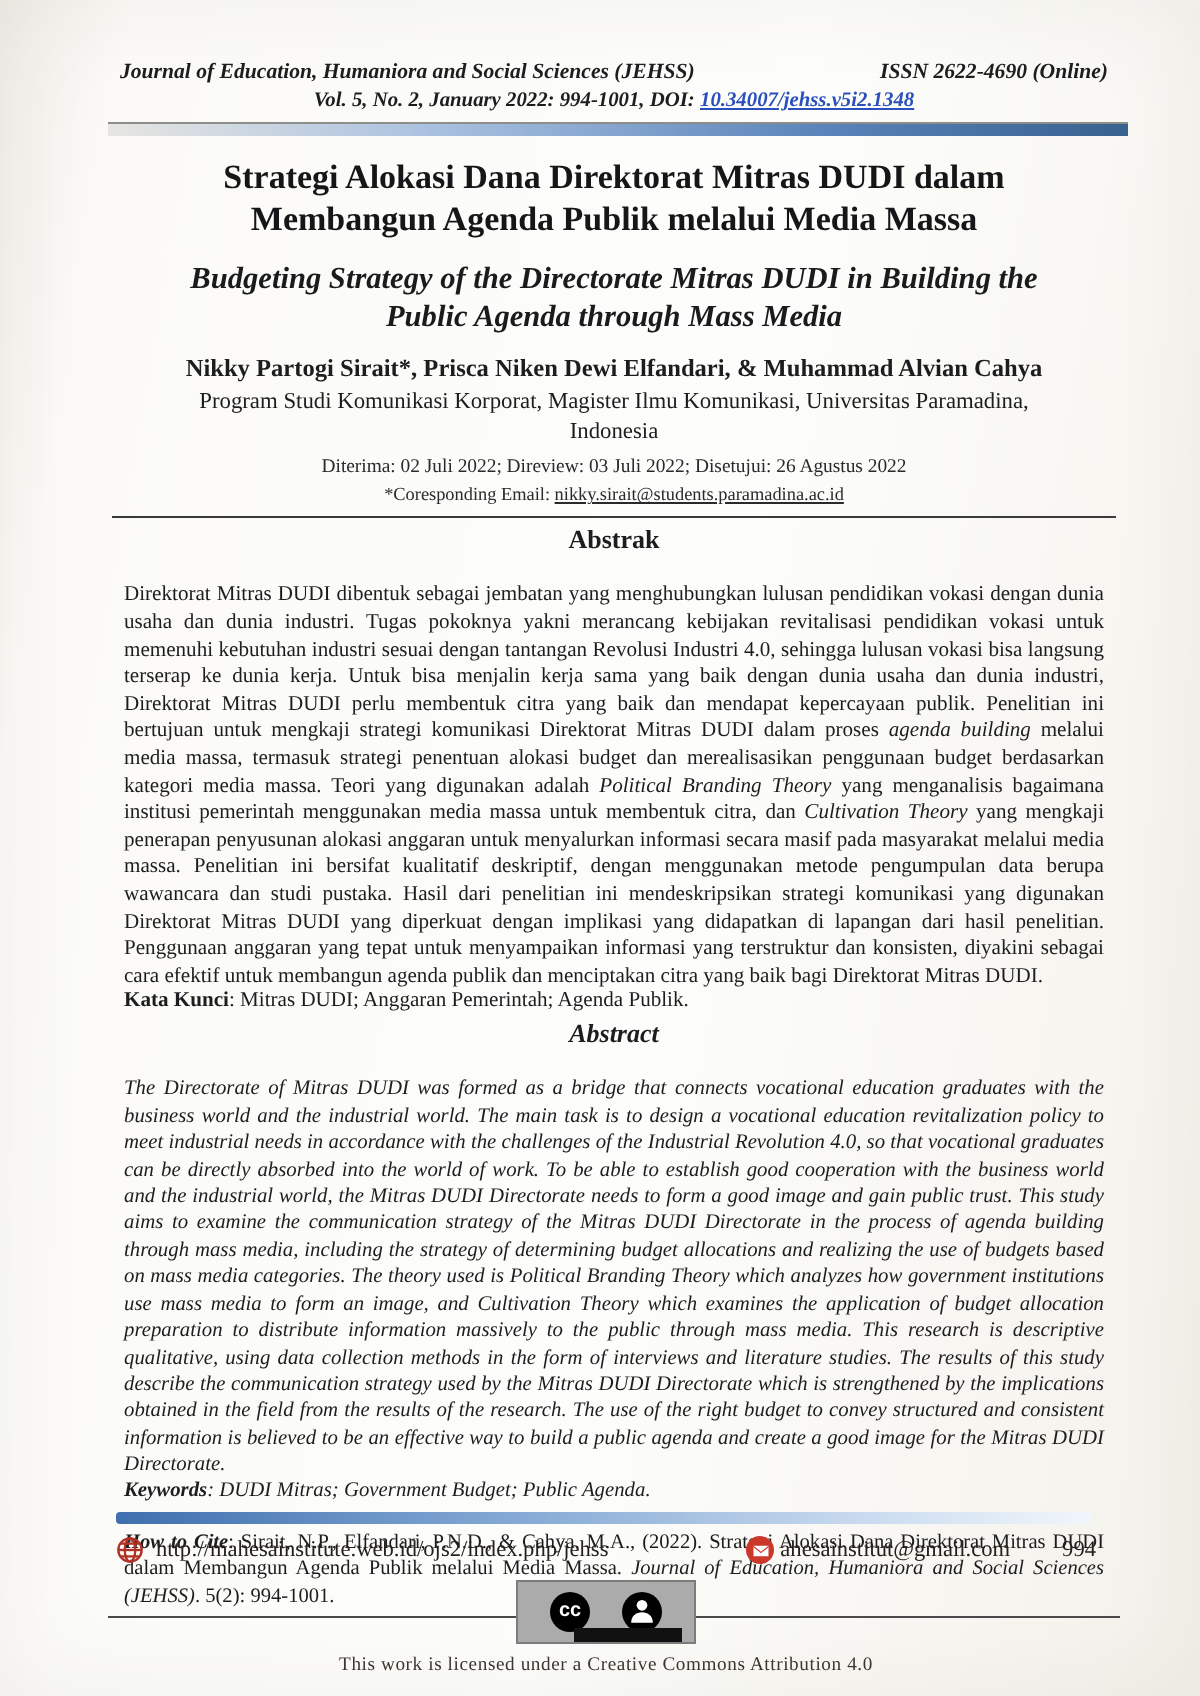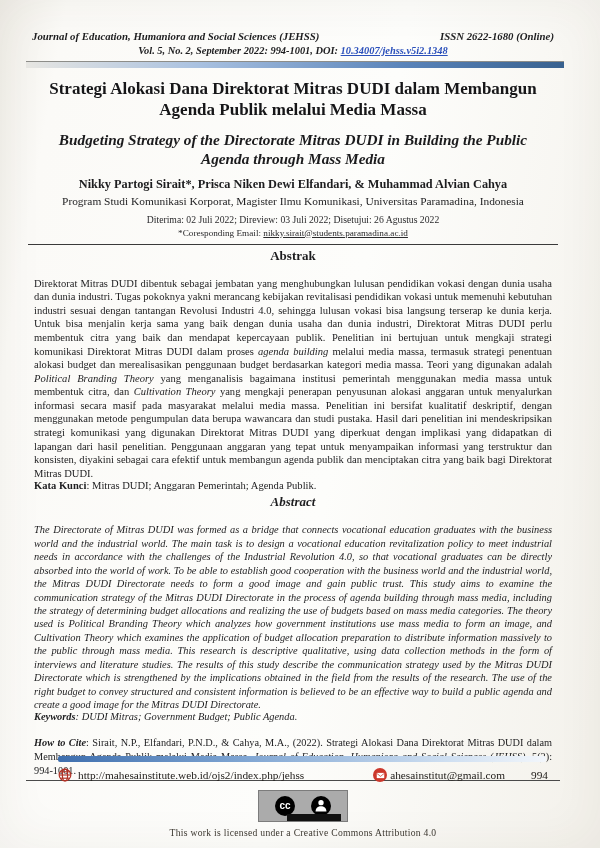--- a/index.html
+++ b/index.html
@@ -2,21 +2,21 @@
 <html><head>
 <meta charset="utf-8">
 <style>
   html,body{margin:0;padding:0;background:#e9e7e2;}
   .page{
     position:relative;width:600px;height:848px;margin:0 auto;overflow:hidden;
     background:linear-gradient(100deg,#f0eee8,#fbfaf7 9%,#fdfdfb 55%,#f4f2ec 96%);
     box-shadow:inset 0 0 50px rgba(60,55,40,.06);
     font-family:"Liberation Serif","DejaVu Serif",serif;color:#1d1d1f;
   }
-  .content{padding:30px 46px 0 32px;}
+  .content{padding:30px 46px 0 60px;}
   
   .hrow{display:flex;justify-content:space-between;font-style:italic;font-weight:bold;font-size:10.8px;}
   .hrow2{text-align:center;font-style:italic;font-weight:bold;font-size:10.4px;margin-top:3px;}
   a{color:inherit;text-decoration:none;cursor:pointer;}
   .doi-link{color:#2b50bb;text-decoration:underline;}
   .accent-bar{height:6px;margin:5px -10px 0 -6px;border-top:1.6px solid #8d8d89;
     background:linear-gradient(to right,#e7e6e2 0%,#a9c1e0 32%,#5a84ba 70%,#38618f 100%);}
   
   .title-id{font-size:17px;line-height:1.25;font-weight:bold;text-align:center;margin:10px 6px 2px;color:#161618;}
   .title-en{font-size:15.3px;line-height:1.25;font-weight:bold;font-style:italic;text-align:center;margin:9px 14px 2px;color:#1b1b1d;}
@@ -59,24 +59,24 @@
 </style>
 </head>
 <body>
 
 <div class="page">
   <div class="content">
 
     <header>
       <div class="hrow">
         <span>Journal of Education, Humaniora and Social Sciences (JEHSS)</span>
-        <span>ISSN 2622-1680 (Online)</span>
+        <span>ISSN 2622-4690 (Online)</span>
       </div>
       <div class="hrow2">
-        <span>Vol. 5, No. 2, September 2022: 994-1001, DOI: </span><a class="doi-link">10.34007/jehss.v5i2.1348</a>
+        <span>Vol. 5, No. 2, January 2022: 994-1001, DOI: </span><a class="doi-link">10.34007/jehss.v5i2.1348</a>
       </div>
       <div class="accent-bar"></div>
     </header>
 
     <h1 class="title-id">Strategi Alokasi Dana Direktorat Mitras DUDI dalam Membangun Agenda Publik melalui Media Massa</h1>
     <h2 class="title-en">Budgeting Strategy of the Directorate Mitras DUDI in Building the Public Agenda through Mass Media</h2>
 
     <div class="authors">Nikky Partogi Sirait*, Prisca Niken Dewi Elfandari, &amp; Muhammad Alvian Cahya</div>
     <div class="affiliation">Program Studi Komunikasi Korporat, Magister Ilmu Komunikasi, Universitas Paramadina, Indonesia</div>
     <div class="dates">Diterima: 02 Juli 2022; Direview: 03 Juli 2022; Disetujui: 26 Agustus 2022</div>

